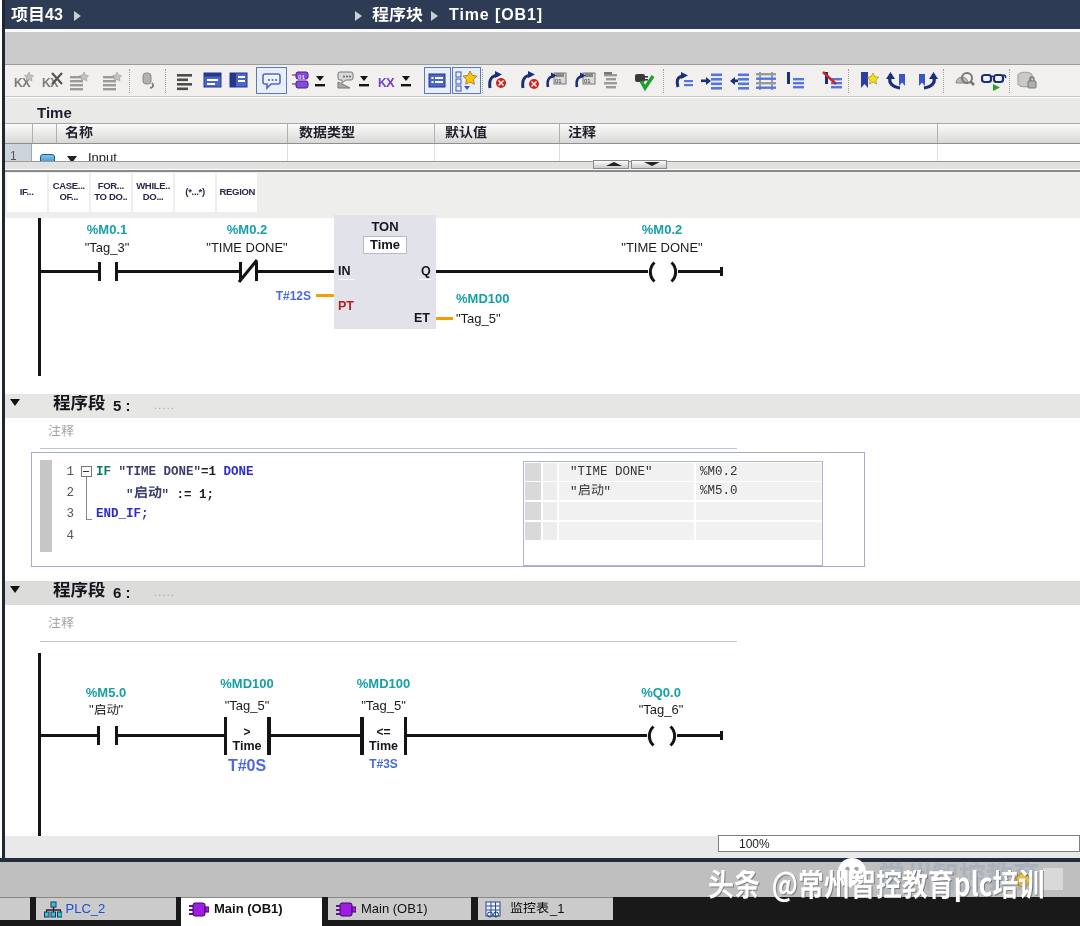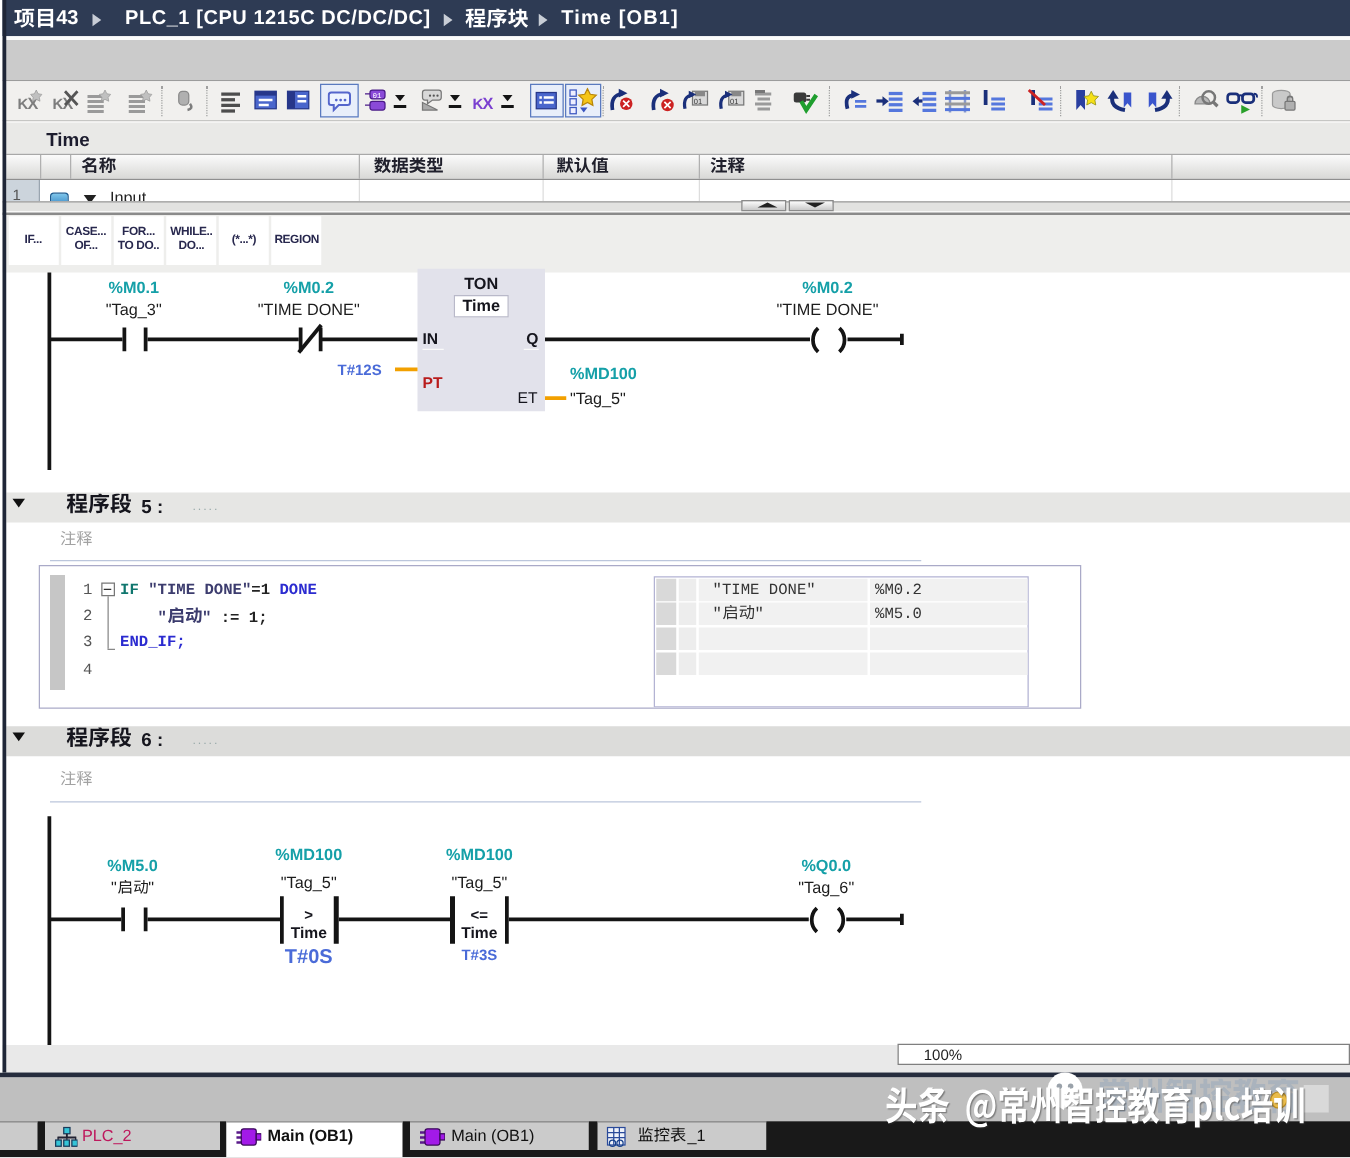--- a/index.html
+++ b/index.html
@@ -59,21 +59,20 @@
         <path id="g39" d="M252 79C275 64 312 51 591 -38C587 -54 581 -83 579 -104L335 -31V-251C395 -292 449 -337 492 -385C570 -175 710 -23 917 46C928 26 950 -3 967 -19C868 -48 783 -97 714 -162C777 -201 850 -253 908 -302L846 -346C802 -303 732 -249 672 -207C628 -259 592 -319 566 -385H934V-450H536V-539H858V-601H536V-686H902V-751H536V-840H460V-751H105V-686H460V-601H156V-539H460V-450H65V-385H397C302 -300 160 -223 36 -183C52 -168 74 -140 86 -122C142 -142 201 -170 258 -203V-55C258 -15 236 2 219 11C231 27 247 61 252 79Z"></path>
       </defs>
     </svg>
 <div class="a" style="left:0;top:0;width:1080px;height:29px;background:#2e3b54"></div>
 <svg class="" style="position:absolute;left:11px;top:6.5px;" width="34.0" height="17.0" viewBox="0 -800 2000 1000" fill="#fff" preserveAspectRatio="none">
       <use href="#g0" x="0"></use>
       <use href="#g1" x="1000"></use>
     </svg>
 <div class="a" style="left:45px;top:6px;color:#fff;font-weight:bold;font-size:16px">43</div>
 <div class="a" style="left:74px;top:11px;width:0;height:0;border-left:7px solid #c8cdd6;border-top:5px solid transparent;border-bottom:5px solid transparent"></div>
-<div class="a" style="left:100px;top:6px;color:#fff;font-weight:bold;font-size:16px;letter-spacing:0.45px">PLC_1 [CPU 1215C DC/DC/DC]</div>
 <div class="a" style="left:355px;top:11px;width:0;height:0;border-left:7px solid #c8cdd6;border-top:5px solid transparent;border-bottom:5px solid transparent"></div>
 <svg class="" style="position:absolute;left:371.5px;top:6.5px;" width="51.0" height="17.0" viewBox="0 -800 3000 1000" fill="#fff" preserveAspectRatio="none">
       <use href="#g2" x="0"></use>
       <use href="#g3" x="1000"></use>
       <use href="#g4" x="2000"></use>
     </svg>
 <div class="a" style="left:430.5px;top:11px;width:0;height:0;border-left:7px solid #c8cdd6;border-top:5px solid transparent;border-bottom:5px solid transparent"></div>
 <div class="a" style="left:449px;top:6px;color:#fff;font-weight:bold;font-size:16px;letter-spacing:0.9px">Time [OB1]</div>
 <div class="a" style="left:0;top:29px;width:1080px;height:2.5px;background:#fbfbfb"></div>
 <div class="a" style="left:0;top:31.5px;width:1080px;height:32.5px;background:#cbcbcb"></div>
@@ -380,26 +379,26 @@
       <line x1="3" y1="24" x2="21" y2="2" stroke="#141414" stroke-width="3"></line>
     </svg>
 <div class="tc" style="left:217px;top:221.5px;width:60px">%M0.2</div>
 <div class="tg" style="left:202px;top:239.5px;width:90px">"TIME DONE"</div>
 <div class="a" style="left:334px;top:215px;width:102px;height:114px;background:#e2e2eb"></div>
 <div class="a ctr" style="left:334px;top:218.5px;width:102px;font-size:13px;font-weight:bold;color:#15151d">TON</div>
 <div class="a ctr" style="left:363px;top:236px;width:44px;height:18px;background:#fff;border:1px solid #b9b9c9;font-size:13px;font-weight:bold;color:#15151d;line-height:16px">Time</div>
 <div class="a" style="left:338px;top:263.5px;font-size:12.5px;font-weight:bold;color:#15151d">IN</div>
 <div class="a" style="left:421px;top:263.5px;font-size:12.5px;font-weight:bold;color:#15151d">Q</div>
 <div class="a" style="left:338px;top:299px;font-size:12.5px;font-weight:bold;color:#b91c1c">PT</div>
-<div class="a" style="left:414px;top:311px;font-size:12.5px;font-weight:normal;color:#15151d">ET</div>
+<div class="a" style="left:414px;top:311px;font-size:12.5px;font-weight:bold;color:#15151d">ET</div>
 <div class="a" style="left:338px;top:279px;width:17px;height:1px;background:#fafafa"></div>
 <div class="a" style="left:419px;top:279px;width:12px;height:1px;background:#fafafa"></div>
 <div class="a" style="left:316px;top:294px;width:18px;height:3px;background:#f2a000"></div>
 <div class="a" style="left:436px;top:317px;width:17px;height:3px;background:#f2a000"></div>
-<div class="a blu" style="left:270px;top:288.5px;width:41px;font-size:12px">T#12S</div>
+<div class="a blu" style="left:270px;top:288.5px;width:41px;text-align:right;font-size:12px">T#12S</div>
 <div class="tc" style="left:456px;top:290.5px">%MD100</div>
 <div class="tg" style="left:456px;top:311px">"Tag_5"</div>
 <div class="tc" style="left:632px;top:221.5px;width:60px">%M0.2</div>
 <div class="tg" style="left:617px;top:239.5px;width:90px">"TIME DONE"</div>
 <svg class="a" style="left:647px;top:260.5px" width="32" height="22">
       <path d="M 7.5 1.5 A 13 13 0 0 0 7.5 20.5" fill="none" stroke="#141414" stroke-width="3"></path>
       <path d="M 24.5 1.5 A 13 13 0 0 1 24.5 20.5" fill="none" stroke="#141414" stroke-width="3"></path>
     </svg>
 <div class="a" style="left:5px;top:394px;width:1075px;height:23.5px;background:#e6e6e4"></div>
 <div class="a" style="left:10px;top:398.5px;width:0;height:0;border-top:7px solid #111;border-left:5.5px solid transparent;border-right:5.5px solid transparent"></div>
@@ -549,21 +548,21 @@
         <rect x="7" y="1" width="5" height="5" fill="#35c4d7" stroke="#1a3a5a"></rect>
         <line x1="9.5" y1="6" x2="9.5" y2="9" stroke="#223" stroke-width="1.5"></line>
         <line x1="2" y1="9" x2="17" y2="9" stroke="#223" stroke-width="1.5"></line>
         <line x1="2.5" y1="9" x2="2.5" y2="11" stroke="#223"></line>
         <line x1="9.5" y1="9" x2="9.5" y2="11" stroke="#223"></line>
         <line x1="16.5" y1="9" x2="16.5" y2="11" stroke="#223"></line>
         <rect x="0.5" y="11" width="4.5" height="5" fill="#35c4d7" stroke="#1a3a5a"></rect>
         <rect x="7" y="11" width="4.5" height="5" fill="#35c4d7" stroke="#1a3a5a"></rect>
         <rect x="13.5" y="11" width="4.5" height="5" fill="#35c4d7" stroke="#1a3a5a"></rect>
       </svg>
-      <div style="position:absolute;left:30px;top:3px;font-size:13px;color:#be185d">PLC_2</div>
+      <div style="position:absolute;left:30px;top:3px;font-size:13px;color:#1d4ed8">PLC_2</div>
     </div>
 <div class="a" style="left:181px;top:897px;width:141px;height:29px;background:#fff;border-top:1px solid #888">
       <svg style="position:absolute;left:8px;top:4px" width="20" height="15">
         <line x1="0" y1="4" x2="5" y2="4" stroke="#5a1a8a" stroke-width="2"></line>
         <line x1="0" y1="8" x2="5" y2="8" stroke="#5a1a8a" stroke-width="2"></line>
         <line x1="0" y1="12" x2="5" y2="12" stroke="#5a1a8a" stroke-width="2"></line>
         <rect x="4" y="1" width="12" height="13" rx="2" fill="#a21ae8" stroke="#3a0a5a"></rect>
         <rect x="16" y="5" width="4" height="5" fill="#a21ae8" stroke="#3a0a5a"></rect>
       </svg>
       <div style="position:absolute;left:33px;top:3px;font-size:13px;font-weight:bold;color:#111">Main (OB1)</div>

